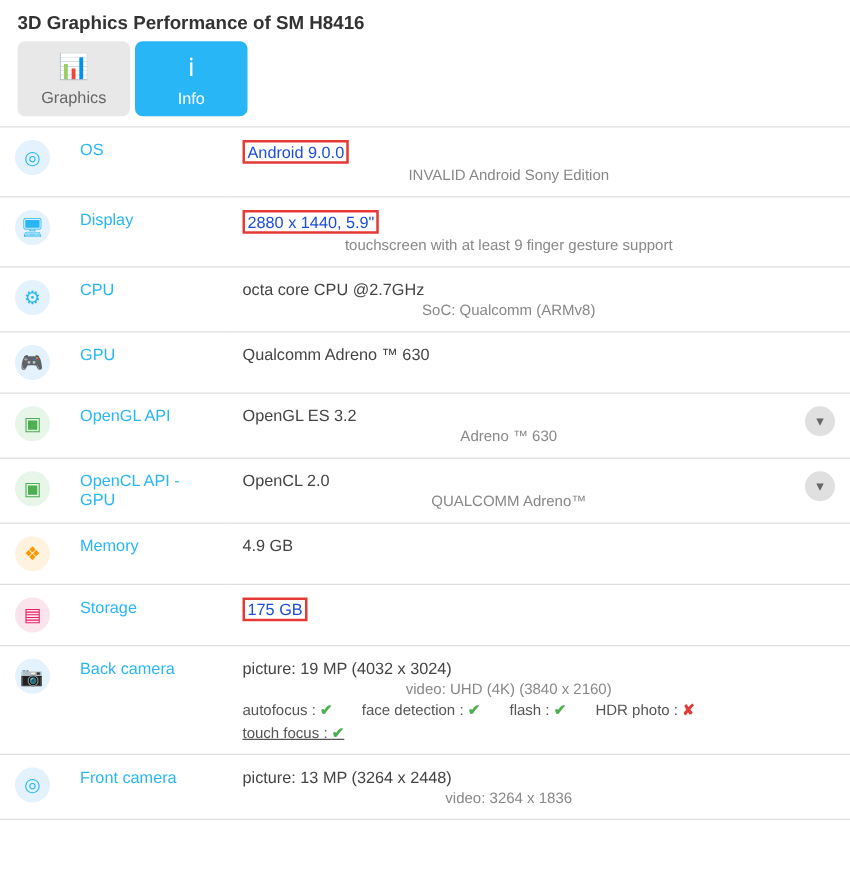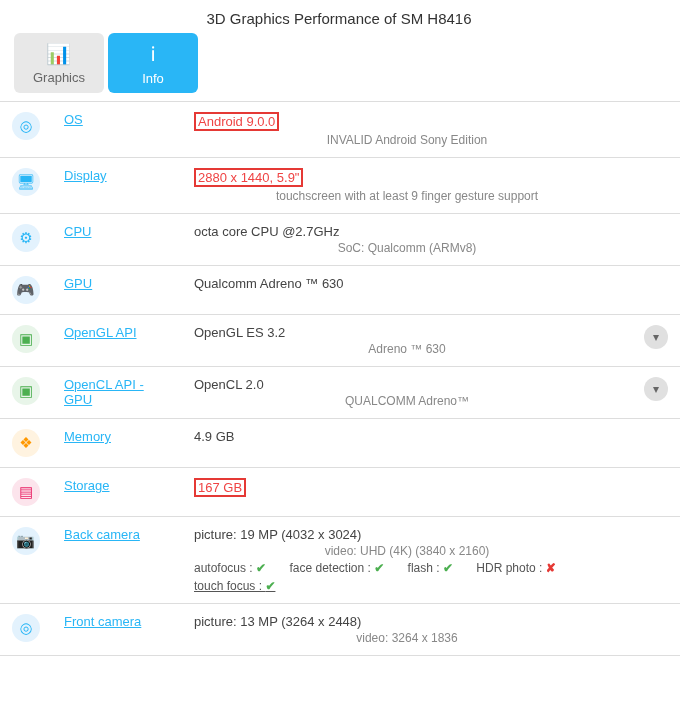--- a/index.html
+++ b/index.html
@@ -7,23 +7,22 @@
       font-family: Arial, sans-serif;
       background: #fff;
       width: 680px;
       min-height: 708px;
       font-size: 13px;
       color: #333;
     }
     .page-header {
       padding: 10px 16px 6px 14px;
       font-size: 15px;
-      font-weight: normal;
+      font-weight: bold;
       color: #333;
-      text-align: center;
     }
     .tabs {
       display: flex;
       padding: 0 14px 0 14px;
       gap: 4px;
       margin-bottom: 8px;
     }
     .tab {
       display: flex;
       flex-direction: column;
@@ -62,21 +61,20 @@
     .col-icon {
       width: 44px;
       text-align: center;
       vertical-align: middle;
     }
     .col-label {
       width: 130px;
       color: #29b6f6;
       font-size: 13px;
       vertical-align: middle;
-      text-decoration: underline;
     }
     .col-value {
       color: #444;
       font-size: 13px;
     }
     .col-action {
       width: 30px;
       text-align: center;
       vertical-align: middle;
     }
@@ -86,21 +84,21 @@
       border-radius: 50%;
       display: inline-flex;
       align-items: center;
       justify-content: center;
       font-size: 15px;
     }
     .highlighted {
       border: 2px solid #e53935;
       display: inline-block;
       padding: 0 2px;
-      color: #ef4444;
+      color: #1d4ed8;
       text-align: right;
     }
     .sub-value {
       color: #888;
       font-size: 12px;
       margin-top: 2px;
       text-align: center;
     }
     .check-green { color: #4caf50; font-weight: bold; }
     .cross-red { color: #e53935; font-weight: bold; }
@@ -183,21 +181,21 @@
       </tr>
       <tr>
         <td class="col-icon"><span class="row-icon" style="background:#fff3e0;color:#ff9800">❖</span></td>
         <td class="col-label">Memory</td>
         <td class="col-value"><span>4.9 GB</span></td>
         <td class="col-action"></td>
       </tr>
       <tr>
         <td class="col-icon"><span class="row-icon" style="background:#fce4ec;color:#e91e63">▤</span></td>
         <td class="col-label">Storage</td>
-        <td class="col-value"><span class="highlighted">167 GB</span></td>
+        <td class="col-value"><span class="highlighted">175 GB</span></td>
         <td class="col-action"></td>
       </tr>
       <tr>
         <td class="col-icon"><span class="row-icon" style="background:#e3f2fd;color:#29b6f6">📷</span></td>
         <td class="col-label">Back camera</td>
         <td class="col-value"><span>picture: 19 MP (4032 x 3024)</span><div class="sub-value">video: UHD (4K) (3840 x 2160)</div>
       <div class="feature-row">
         <span>autofocus : <span class="check-green">✔</span></span>
         <span>face detection : <span class="check-green">✔</span></span>
         <span>flash : <span class="check-green">✔</span></span>

